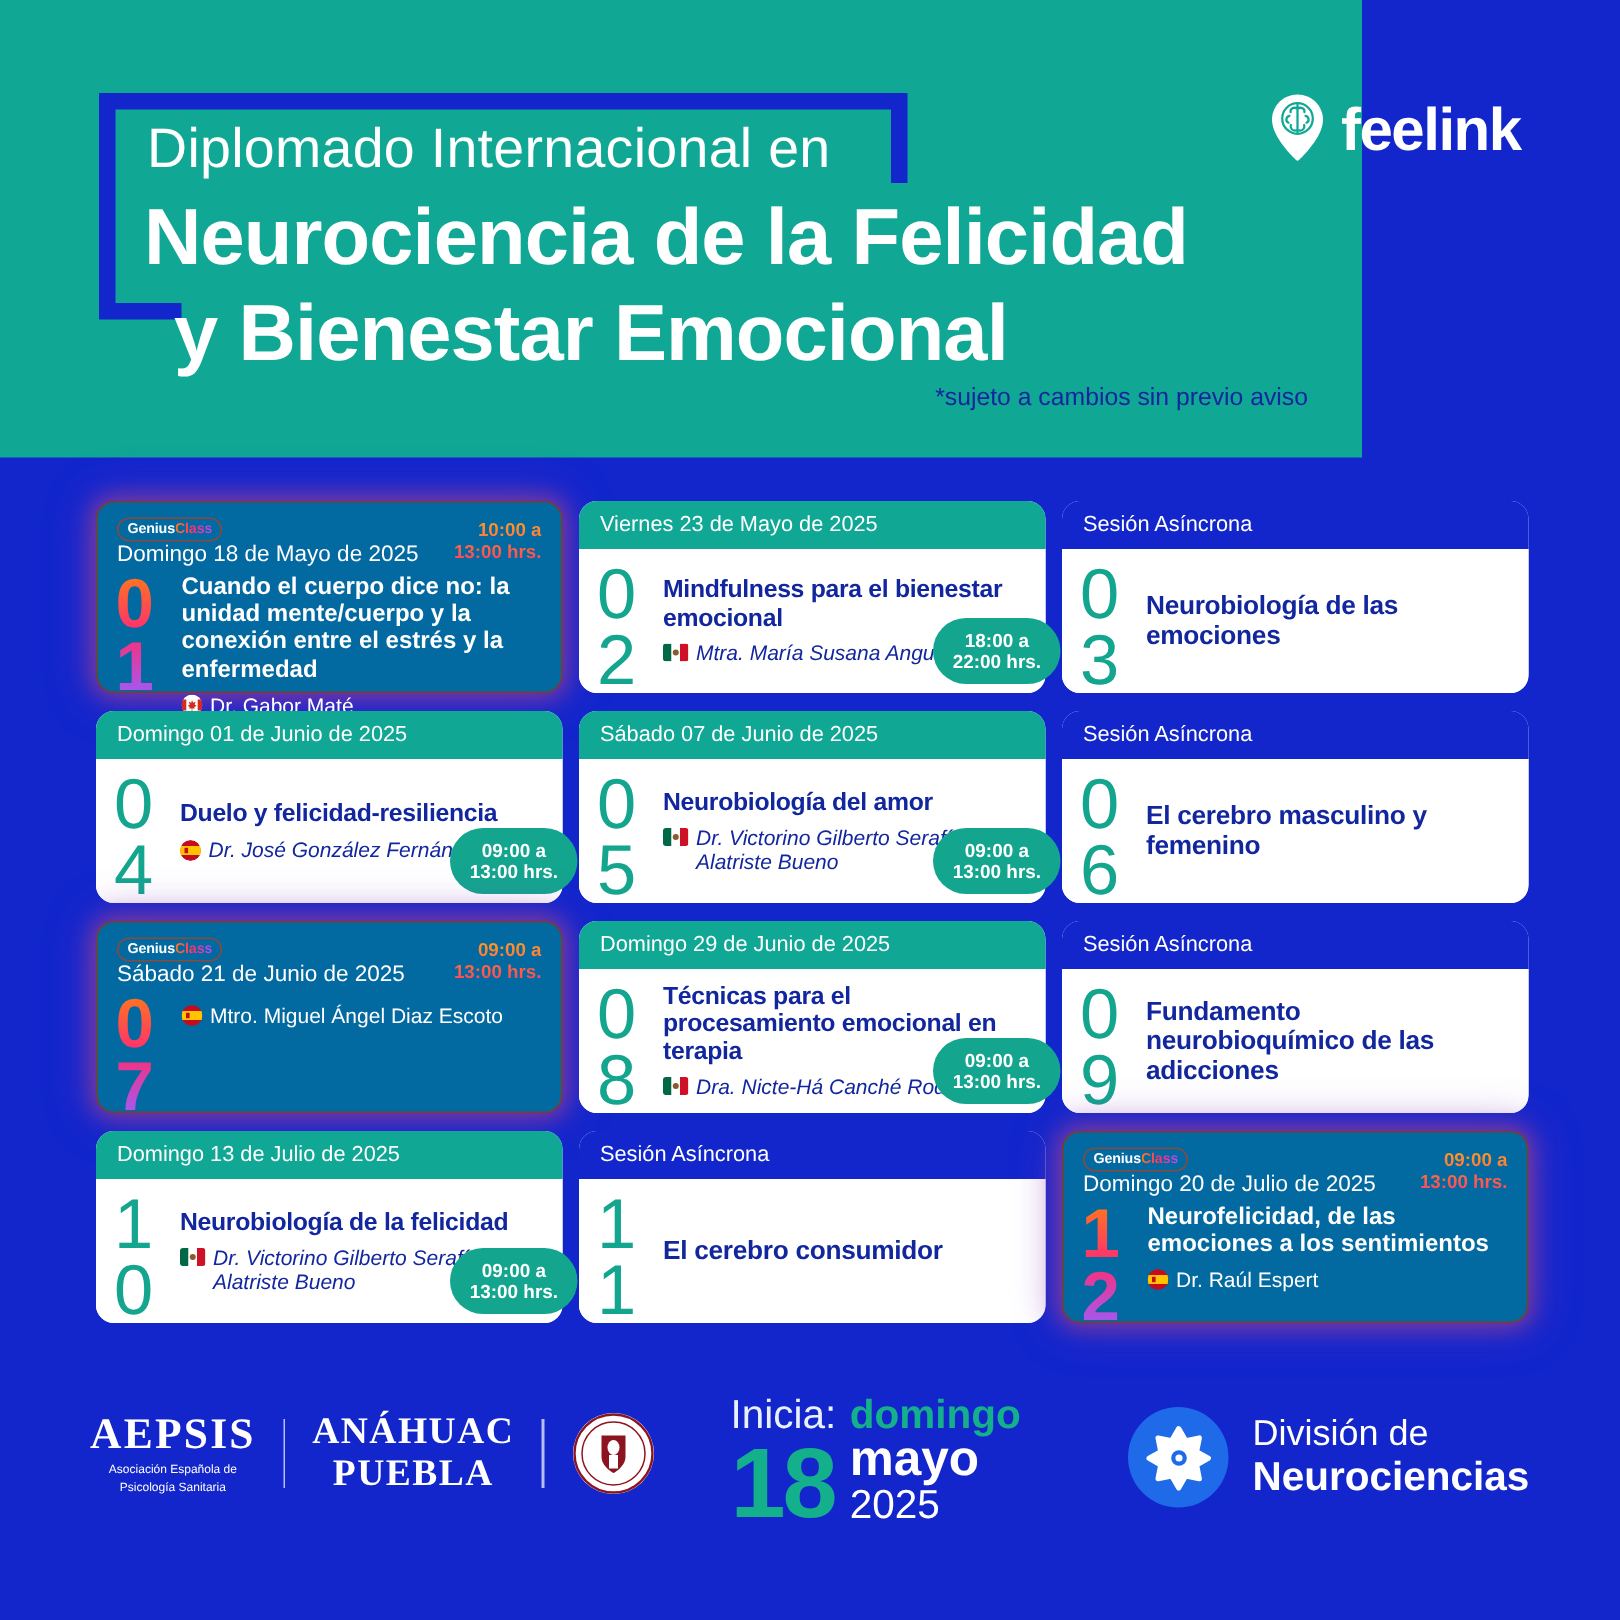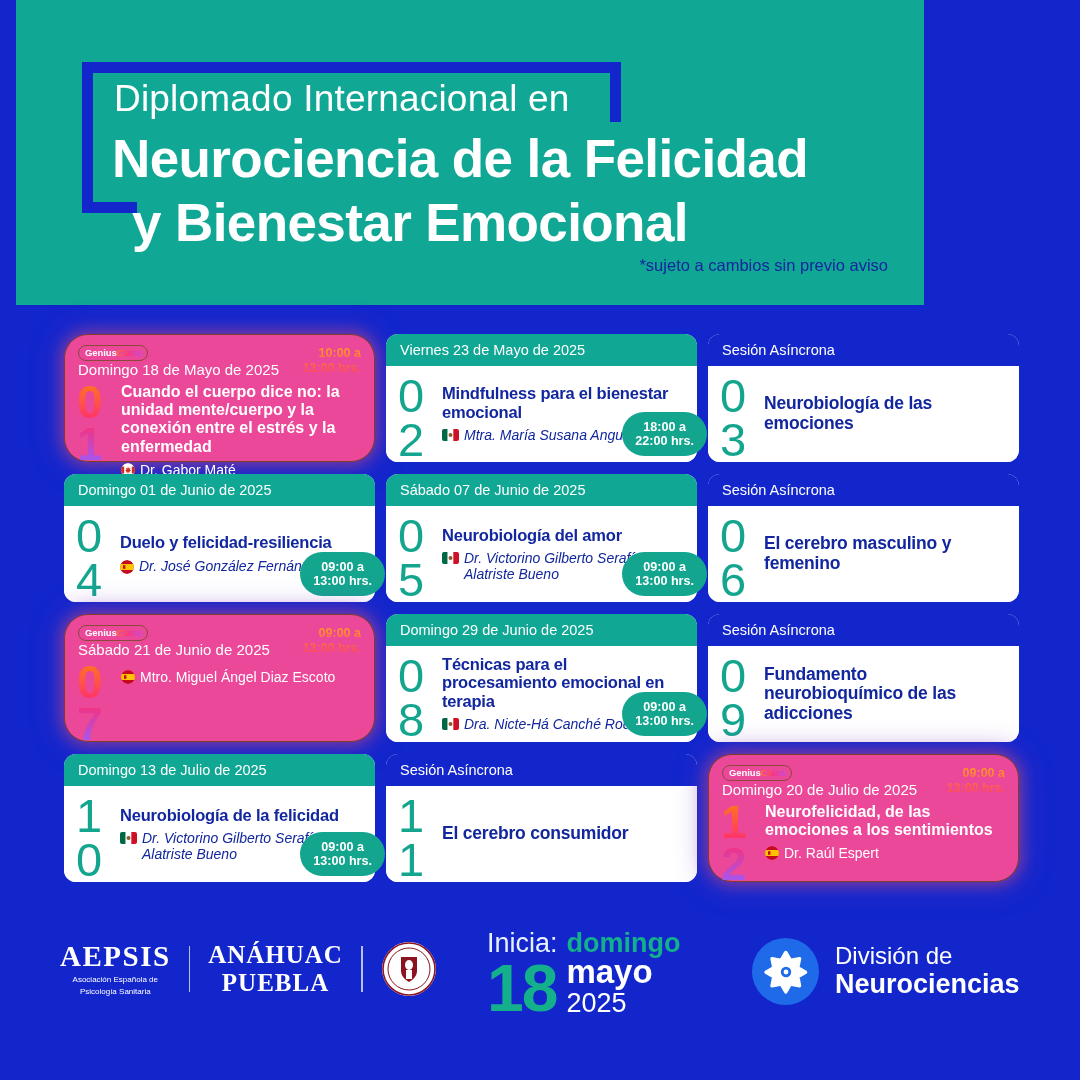--- a/index.html
+++ b/index.html
@@ -6,21 +6,21 @@
   html, body { width: 1080px; height: 1080px; }
   body {
     font-family: "Liberation Sans", sans-serif;
     background: #1226cc;
     position: relative;
     overflow: hidden;
   }
 
   
   .header {
-    position: absolute; left: 16px; top: 0; width: 908px; height: 305px;
+    position: absolute; left: 0; top: 0; width: 908px; height: 305px;
     background: #10a795;
   }
   .bracket {
     position: absolute; left: 66px; top: 62px; width: 528px; height: 140px;
     border-left: 11px solid #1226cc;
     border-top: 11px solid #1226cc;
   }
   .bracket:after {
     content: ""; position: absolute; right: -11px; top: -11px;
     width: 11px; height: 60px; background: #1226cc;
@@ -104,22 +104,22 @@
     position: absolute; right: -10px; bottom: 6px;
     background: #14a58f; color: #ffffff;
     border-radius: 22px; padding: 8px 13px;
     font-size: 12.6px; font-weight: bold; line-height: 1.12; text-align: center;
     white-space: pre-line;
   }
 
   
   .card.genius .shell {
     position: absolute; inset: 0;
-    background: #ec4899;
-    border-radius: 24px;
+    background: #0369a1;
+    border-radius: 12px;
     border: 1.5px solid #7a3f2a;
     box-shadow: 0 0 14px 3px rgba(190,70,120,.55), 0 0 26px 8px rgba(120,60,200,.35);
   }
   .gbadge {
     position: absolute; left: 13px; top: 10px;
     border: 1px solid #8a4a3a; border-radius: 9px;
     padding: 1px 6px 2px; font-size: 9.5px; font-weight: bold; letter-spacing: -.1px;
   }
   .gbadge .g1 { color: #ffffff; }
   .gbadge .g2 { background: linear-gradient(90deg,#ff7a18,#ff2d72,#b14cff);
@@ -178,20 +178,30 @@
 </head>
 <body>
 
 <div class="header">
   <div class="bracket"></div>
   <div class="kicker">Diplomado Internacional en</div>
   <div class="title1">Neurociencia de la Felicidad</div>
   <div class="title2">y Bienestar Emocional</div>
   <div class="disclaimer">*sujeto a cambios sin previo aviso</div>
 
+  <div class="feelink">
+    <span>
+      <svg width="40" height="46" viewBox="0 0 40 46">
+        <path d="M20 1C10.6 1 3 8.5 3 17.8c0 11.5 14.1 25 16.2 27 .5.4 1.1.4 1.6 0C22.9 42.8 37 29.3 37 17.8 37 8.5 29.4 1 20 1z" fill="#fff"></path>
+        <circle cx="20" cy="17" r="10.2" fill="none" stroke="#10a795" stroke-width="1.5"></circle>
+        <path d="M20 7.6v18.8M20 10.5c-2.4-1.6-5 .1-4.6 2.2M20 10.5c2.4-1.6 5 .1 4.6 2.2M14.6 15.2c-2.4.6-2.7 3.6-.6 4.6M25.4 15.2c2.4.6 2.7 3.6.6 4.6M15.6 21.3c-.8 2 1 4.2 3.2 3.6M24.4 21.3c.8 2-1 4.2-3.2 3.6" fill="none" stroke="#10a795" stroke-width="1.5" stroke-linecap="round"></path>
+      </svg>
+    </span>
+    <span class="feelink-word">feelink</span>
+  </div>
 </div>
 
 <div class="grid" id="grid">
     <div class="card genius">
       <div class="shell">
         <div class="gbadge"><span class="g1">Genius</span><span class="g2">Class</span></div>
         <div class="gdate">Domingo 18 de Mayo de 2025</div>
         <div class="gtime">10:00 a
 13:00 hrs.</div>
         <div class="gnum">

